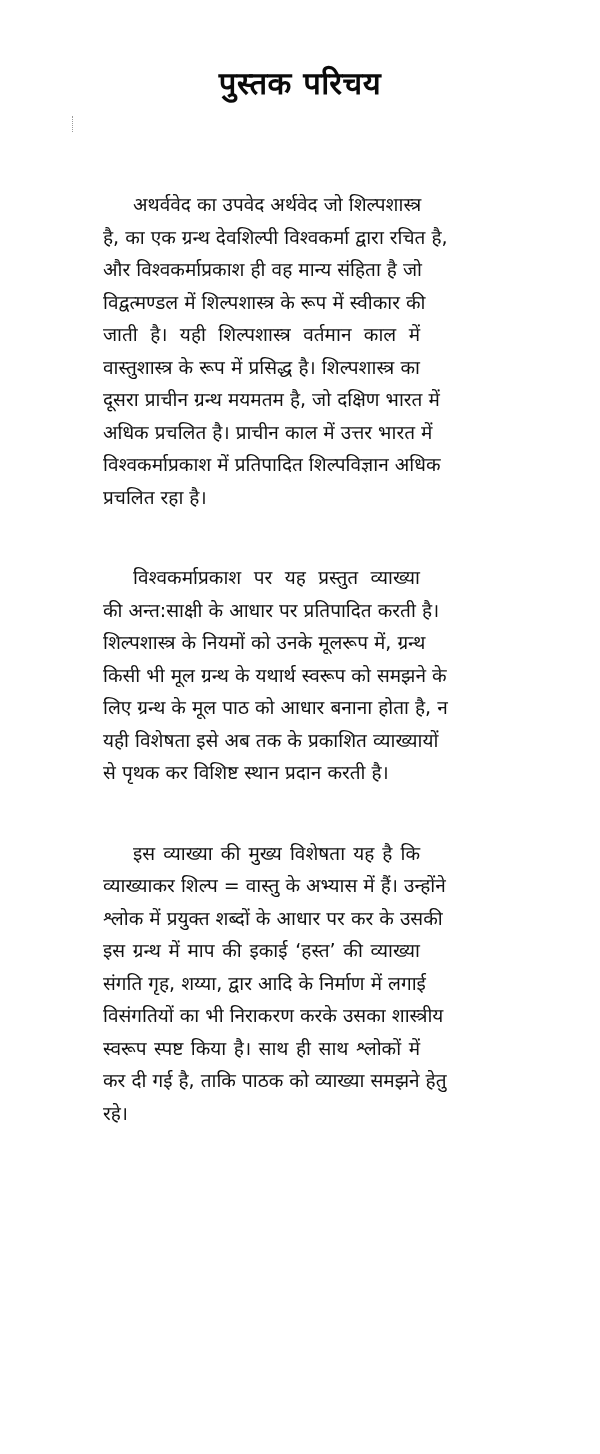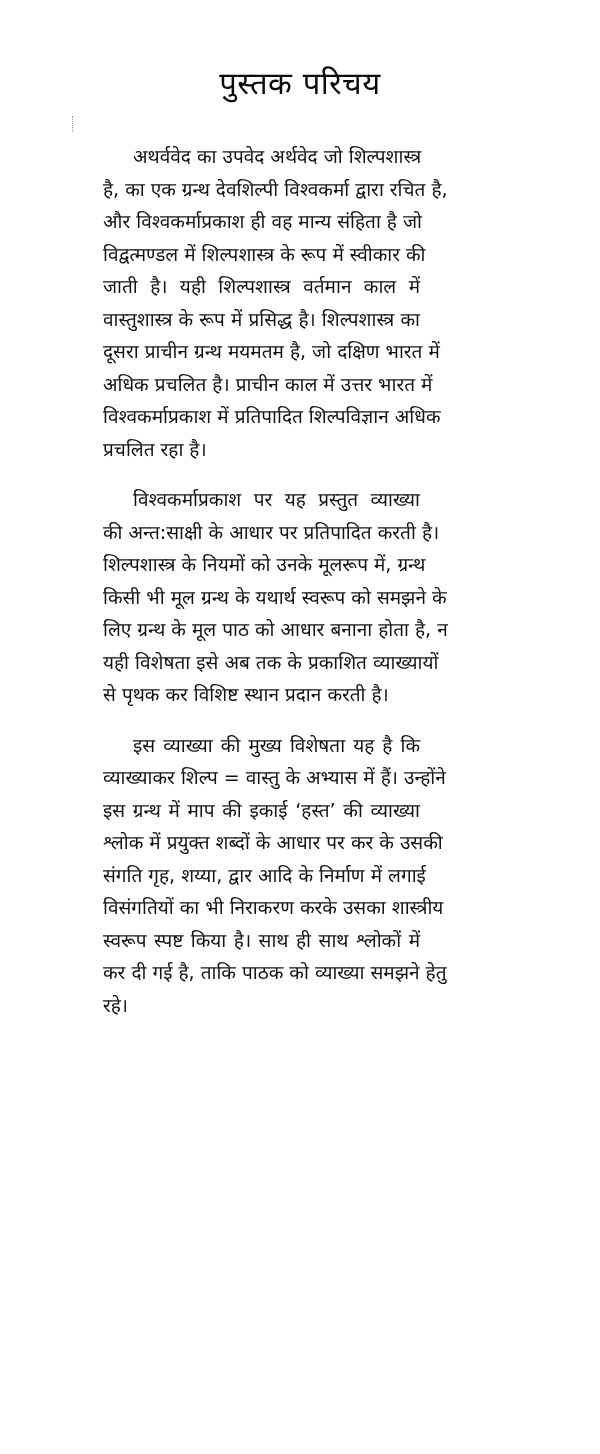--- a/index.html
+++ b/index.html
@@ -15,21 +15,21 @@
     font-family: "DejaVu Sans", "Liberation Sans", sans-serif;
     color: #111111;
   }
   .title {
     position: absolute;
     top: 40px;
     left: 0;
     width: 600px;
     text-align: center;
     font-size: 31px;
-    font-weight: normal;
+    font-weight: bold;
     letter-spacing: 0.5px;
     color: #0a0a0a;
   }
   .margin-mark {
     position: absolute;
     left: 72px;
     top: 116px;
     width: 0;
     height: 16px;
     border-left: 1px dotted #9a9a9a;
@@ -48,20 +48,21 @@
     font-size: 19px;
     line-height: 32.5px;
     height: 32.5px;
     white-space: nowrap;
     text-align: justify;
     text-align-last: justify;
     width: 317px;
   }
   .line.first {
     text-indent: 30px;
+    margin-top: 48px;
   }
   .line.last {
     text-align-last: left;
   }
 </style>
 </head>
 <body>
 
 <h1 class="title">पुस्तक परिचय</h1>
 
@@ -88,22 +89,22 @@
     <span class="line">शिल्पशास्त्र के नियमों को उनके मूलरूप में, ग्रन्थ</span>
     <span class="line">किसी भी मूल ग्रन्थ के यथार्थ स्वरूप को समझने के</span>
     <span class="line">लिए ग्रन्थ के मूल पाठ को आधार बनाना होता है, न</span>
     <span class="line">यही विशेषता इसे अब तक के प्रकाशित व्याख्यायों</span>
     <span class="line last">से पृथक कर विशिष्ट स्थान प्रदान करती है।</span>
   </div>
 
   <div class="para">
     <span class="line first">इस व्याख्या की मुख्य विशेषता यह है कि</span>
     <span class="line">व्याख्याकर शिल्प = वास्तु के अभ्यास में हैं। उन्होंने</span>
+    <span class="line">श्लोक में प्रयुक्त शब्दों के आधार पर कर के उसकी</span>
     <span class="line">इस ग्रन्थ में माप की इकाई ‘हस्त’ की व्याख्या</span>
-    <span class="line">श्लोक में प्रयुक्त शब्दों के आधार पर कर के उसकी</span>
     <span class="line">संगति गृह, शय्या, द्वार आदि के निर्माण में लगाई</span>
     <span class="line">विसंगतियों का भी निराकरण करके उसका शास्त्रीय</span>
     <span class="line">स्वरूप स्पष्ट किया है। साथ ही साथ श्लोकों में</span>
     <span class="line">कर दी गई है, ताकि पाठक को व्याख्या समझने हेतु</span>
     <span class="line last">रहे।</span>
   </div>
 
 </div>
 
 </body></html>

